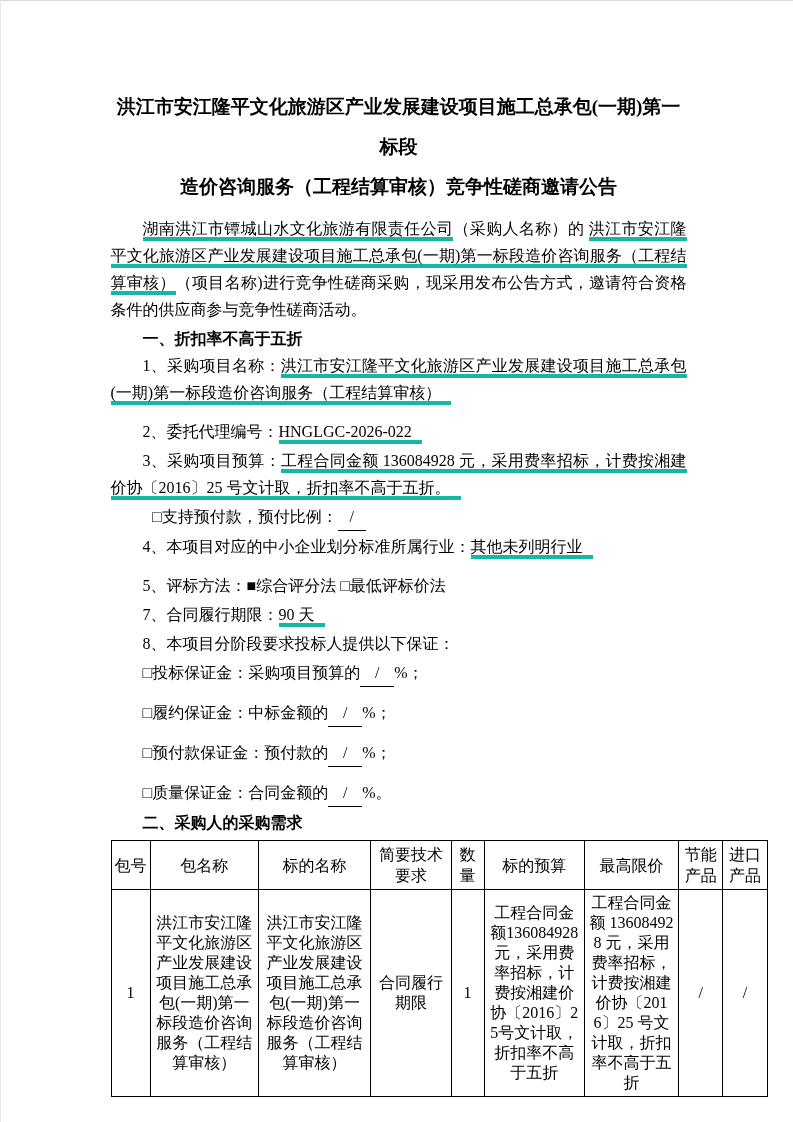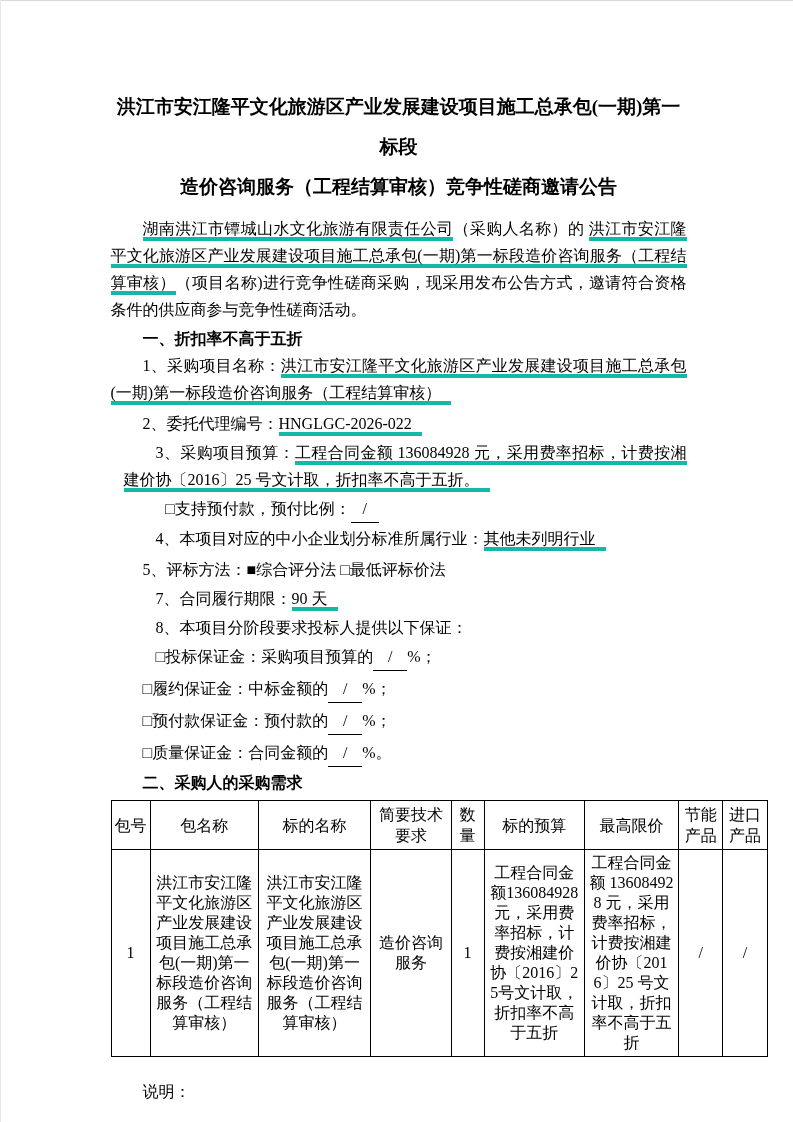--- a/index.html
+++ b/index.html
@@ -26,22 +26,22 @@
     font-size: 19px;
     line-height: 40px;
   }
   .para {
     line-height: 27px;
     text-align: justify;
   }
   .intro { margin-top: 8px; text-indent: 2em; }
   .sec-heading { margin-top: 2px; text-indent: 2em; font-weight: bold; line-height: 27px; }
   .item { text-indent: 2em; }
-  .m2 { margin-top: 2px; margin-left: 13px; }
-  .m4 { margin-top: 4px; }
+  .m2 { margin-top: 2px; }
+  .m4 { margin-top: 12px; }
   .prepay { text-indent: 2.6em; }
   .u { border-bottom: 4px solid #14b8a6; }
   .u-pad { padding-right: 10px; }
   .blank {
     display: inline-block;
     min-width: 34px;
     border-bottom: 1px solid #000;
     text-align: center;
     text-indent: 0;
   }
@@ -131,21 +131,21 @@
       <th>数量</th>
       <th>标的预算</th>
       <th>最高限价</th>
       <th>节能产品</th>
       <th>进口产品</th>
     </tr>
     <tr>
       <td>1</td>
       <td>洪江市安江隆平文化旅游区产业发展建设项目施工总承包(一期)第一标段造价咨询服务（工程结算审核）</td>
       <td>洪江市安江隆平文化旅游区产业发展建设项目施工总承包(一期)第一标段造价咨询服务（工程结算审核）</td>
-      <td>造价咨询服务</td>
+      <td>合同履行期限</td>
       <td>1</td>
       <td>工程合同金额136084928元，采用费率招标，计费按湘建价协〔2016〕25号文计取，折扣率不高于五折</td>
       <td>工程合同金额 136084928 元，采用费率招标，计费按湘建价协〔2016〕25 号文计取，折扣率不高于五折</td>
       <td>/</td>
       <td>/</td>
     </tr>
   </tbody>
     </table>
 
   <p class="note">说明：</p>

